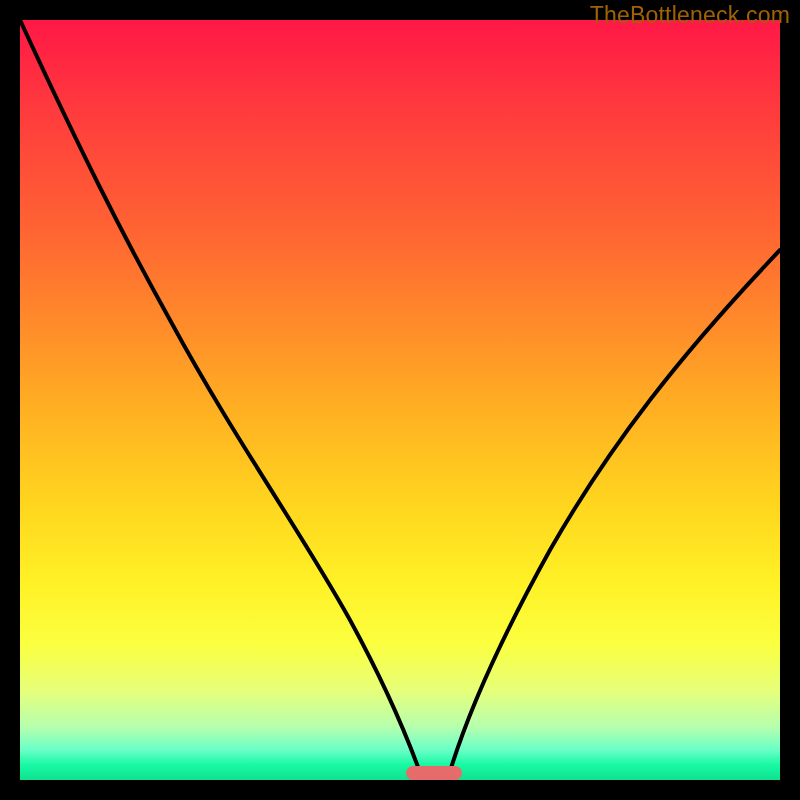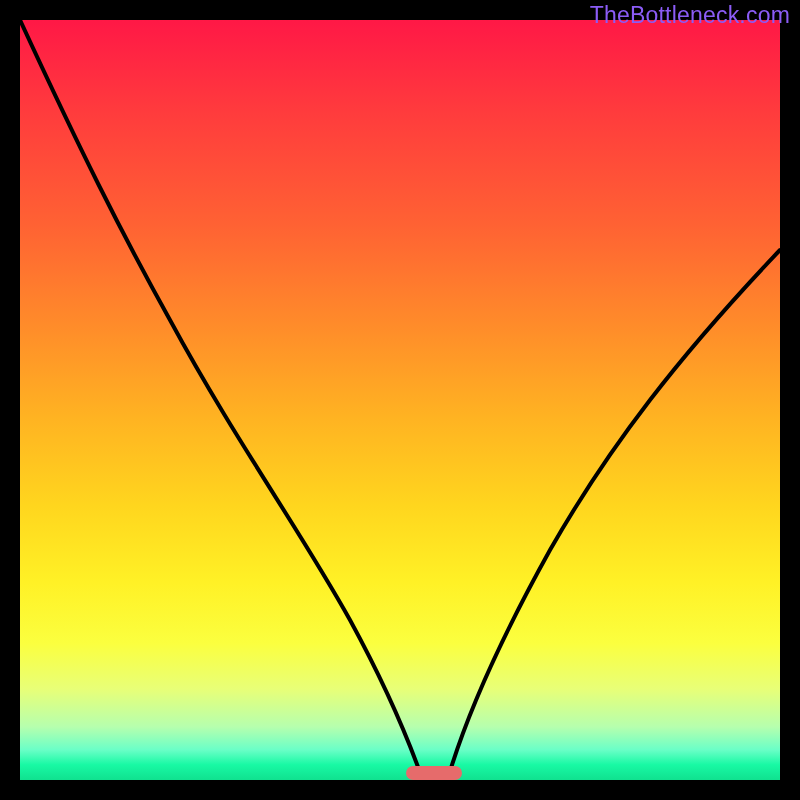--- a/index.html
+++ b/index.html
@@ -51,21 +51,21 @@
     position: absolute;
     background: #e66b6b;
     border-radius: 9px;
     height: 14px;
     width: 56px;
   }
   .watermark {
     position: absolute;
     top: 2px;
     right: 10px;
-    color: #8b5cf6;
+    color: #a16207;
     font-size: 23px;
     font-weight: 500;
     letter-spacing: 0.2px;
   }
 </style>
 </head>
 <body>
 
 <div class="frame">
 

